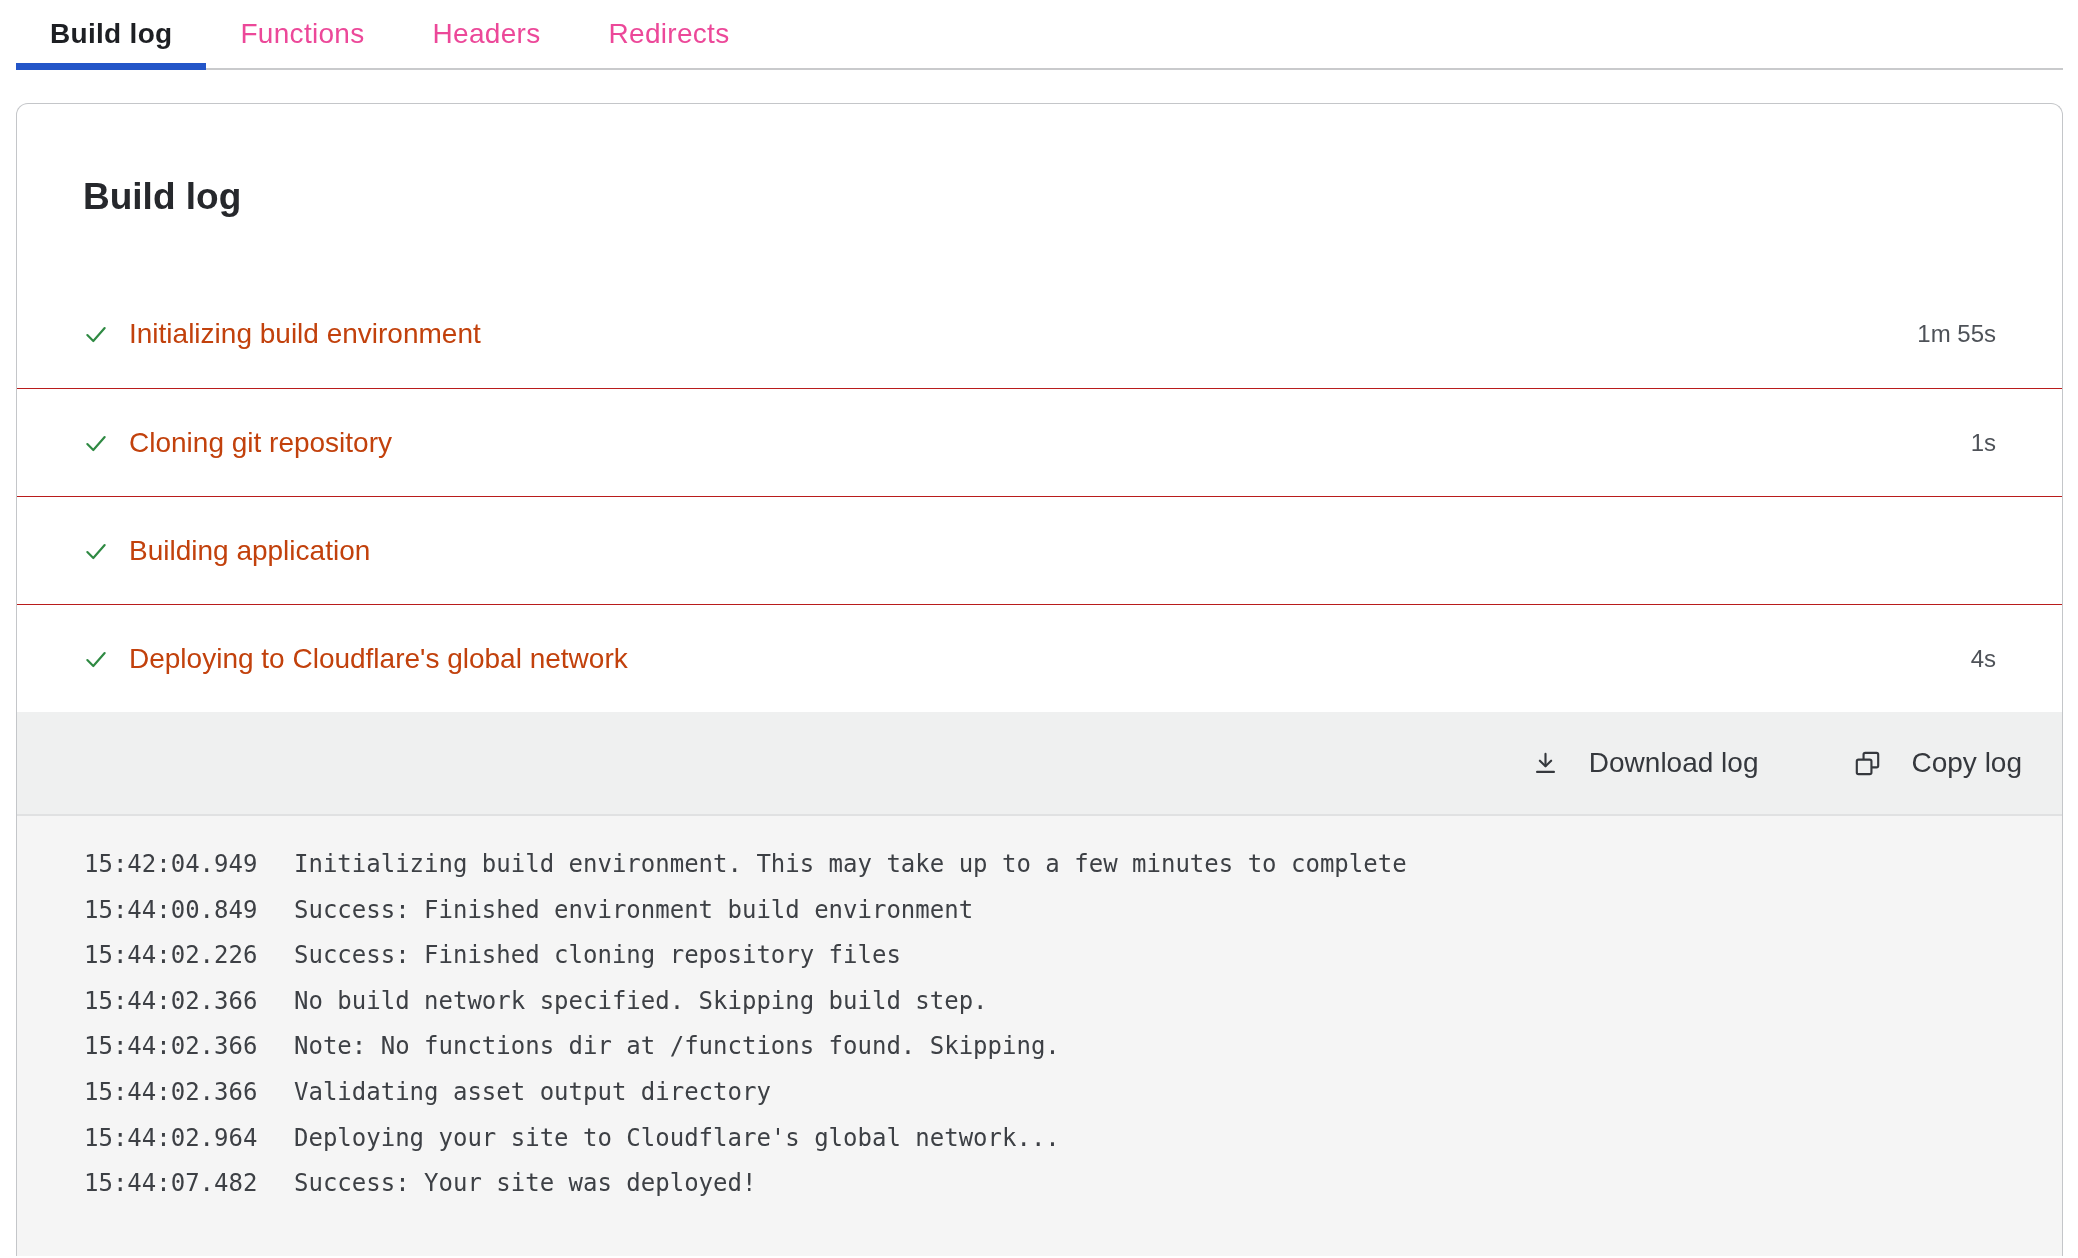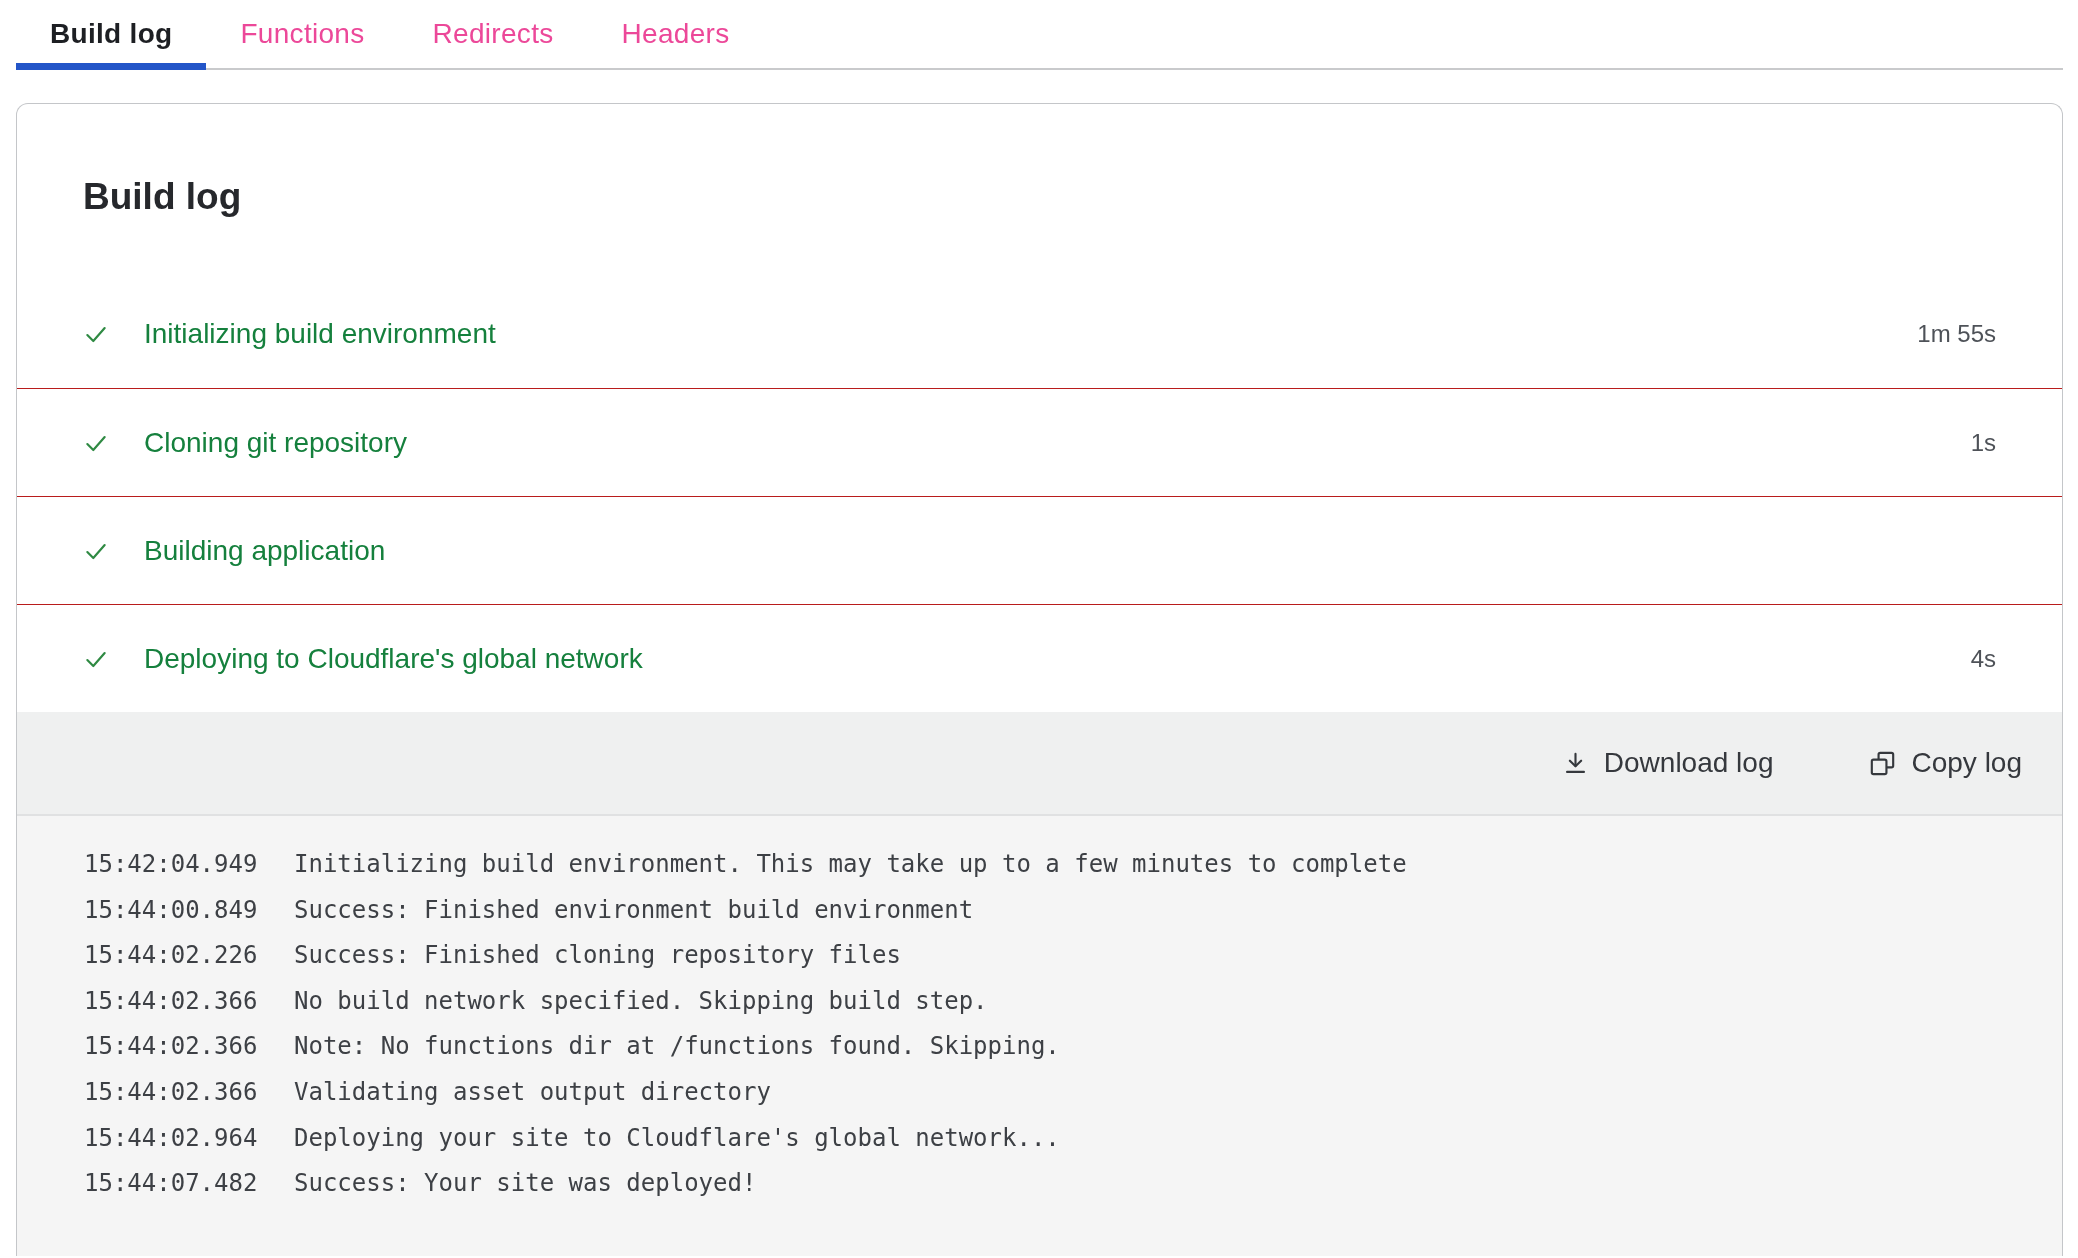--- a/index.html
+++ b/index.html
@@ -75,23 +75,22 @@
     border-top:1px solid #b91c1c;
   }
   .step-check{
     width:26px; height:26px;
     margin-right:20px;
     flex:0 0 auto;
     display:flex; align-items:center; justify-content:center;
   }
   .step-label{
     font-size:28px;
-    color:#15803d;
+    color:#c2410c;
     flex:1 1 auto;
-    margin-left:15px;
   }
   .step-duration{
     font-size:24px;
     color:#4e5258;
     flex:0 0 auto;
   }
   
   .log-toolbar{
     height:104px;
     background:#eff0f0;
@@ -99,21 +98,21 @@
     display:flex;
     align-items:center;
     justify-content:flex-end;
     gap:96px;
     padding:0 40px 0 66px;
     box-sizing:border-box;
   }
   .toolbar-btn{
     display:flex;
     align-items:center;
-    gap:15px;
+    gap:30px;
     font-size:28px;
     color:#35383d;
     cursor:pointer;
     background:none; border:none; padding:0;
     font-family:"Liberation Sans", sans-serif;
   }
   .toolbar-btn svg{ display:block; }
   
   .log-viewer{
     background:#f5f5f5;
@@ -137,24 +136,24 @@
 
 <nav class="tab-bar">
 
 <div class="tab active">
       <span class="tab-label">Build log</span>
     </div>
     <div class="tab">
       <span class="tab-label">Functions</span>
     </div>
     <div class="tab">
+      <span class="tab-label">Headers</span>
+    </div>
+    <div class="tab">
       <span class="tab-label">Redirects</span>
-    </div>
-    <div class="tab">
-      <span class="tab-label">Headers</span>
     </div>
   </nav>
 
 <section class="card">
 
   <div class="card-header">
     <div class="card-title">Build log</div>
   </div>
 
   <div>

